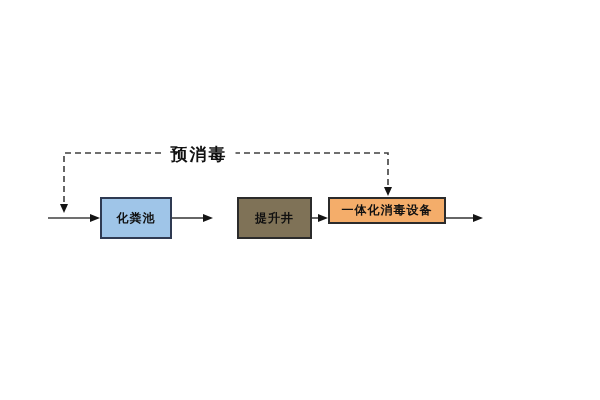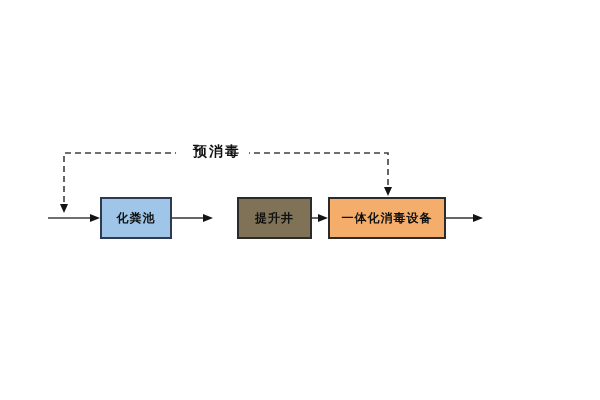--- a/index.html
+++ b/index.html
@@ -32,30 +32,30 @@
     justify-content: center;
     font-size: 12px;
     font-weight: bold;
     color: #111111;
     letter-spacing: 1px;
     white-space: nowrap;
     text-align: right;
   }
   .node-septic   { left: 100px; top: 197px; width: 72px;  height: 42px; }
   .node-lift     { left: 213px; top: 197px; width: 75px;  height: 42px; margin-left: 24px; }
-  .node-disinfect{ left: 328px; top: 197px; width: 118px; height: 42px; }
+  .node-disinfect{ left: 328px; top: 197px; width: 118px; height: 27px; }
   .node-standard { left: 483px; top: 197px; width: 69px;  height: 41px; }
   .bypass-label {
     position: absolute;
-    left: 217px;
+    left: 199px;
     top: 143px;
     transform: translateX(-50%);
     background: #ffffff;
     padding: 0 8px;
-    font-size: 14px;
+    font-size: 17px;
     font-weight: bold;
     color: #111111;
     letter-spacing: 2px;
     white-space: nowrap;
   }
 </style>
 </head>
 <body>
 
 <div class="canvas">

